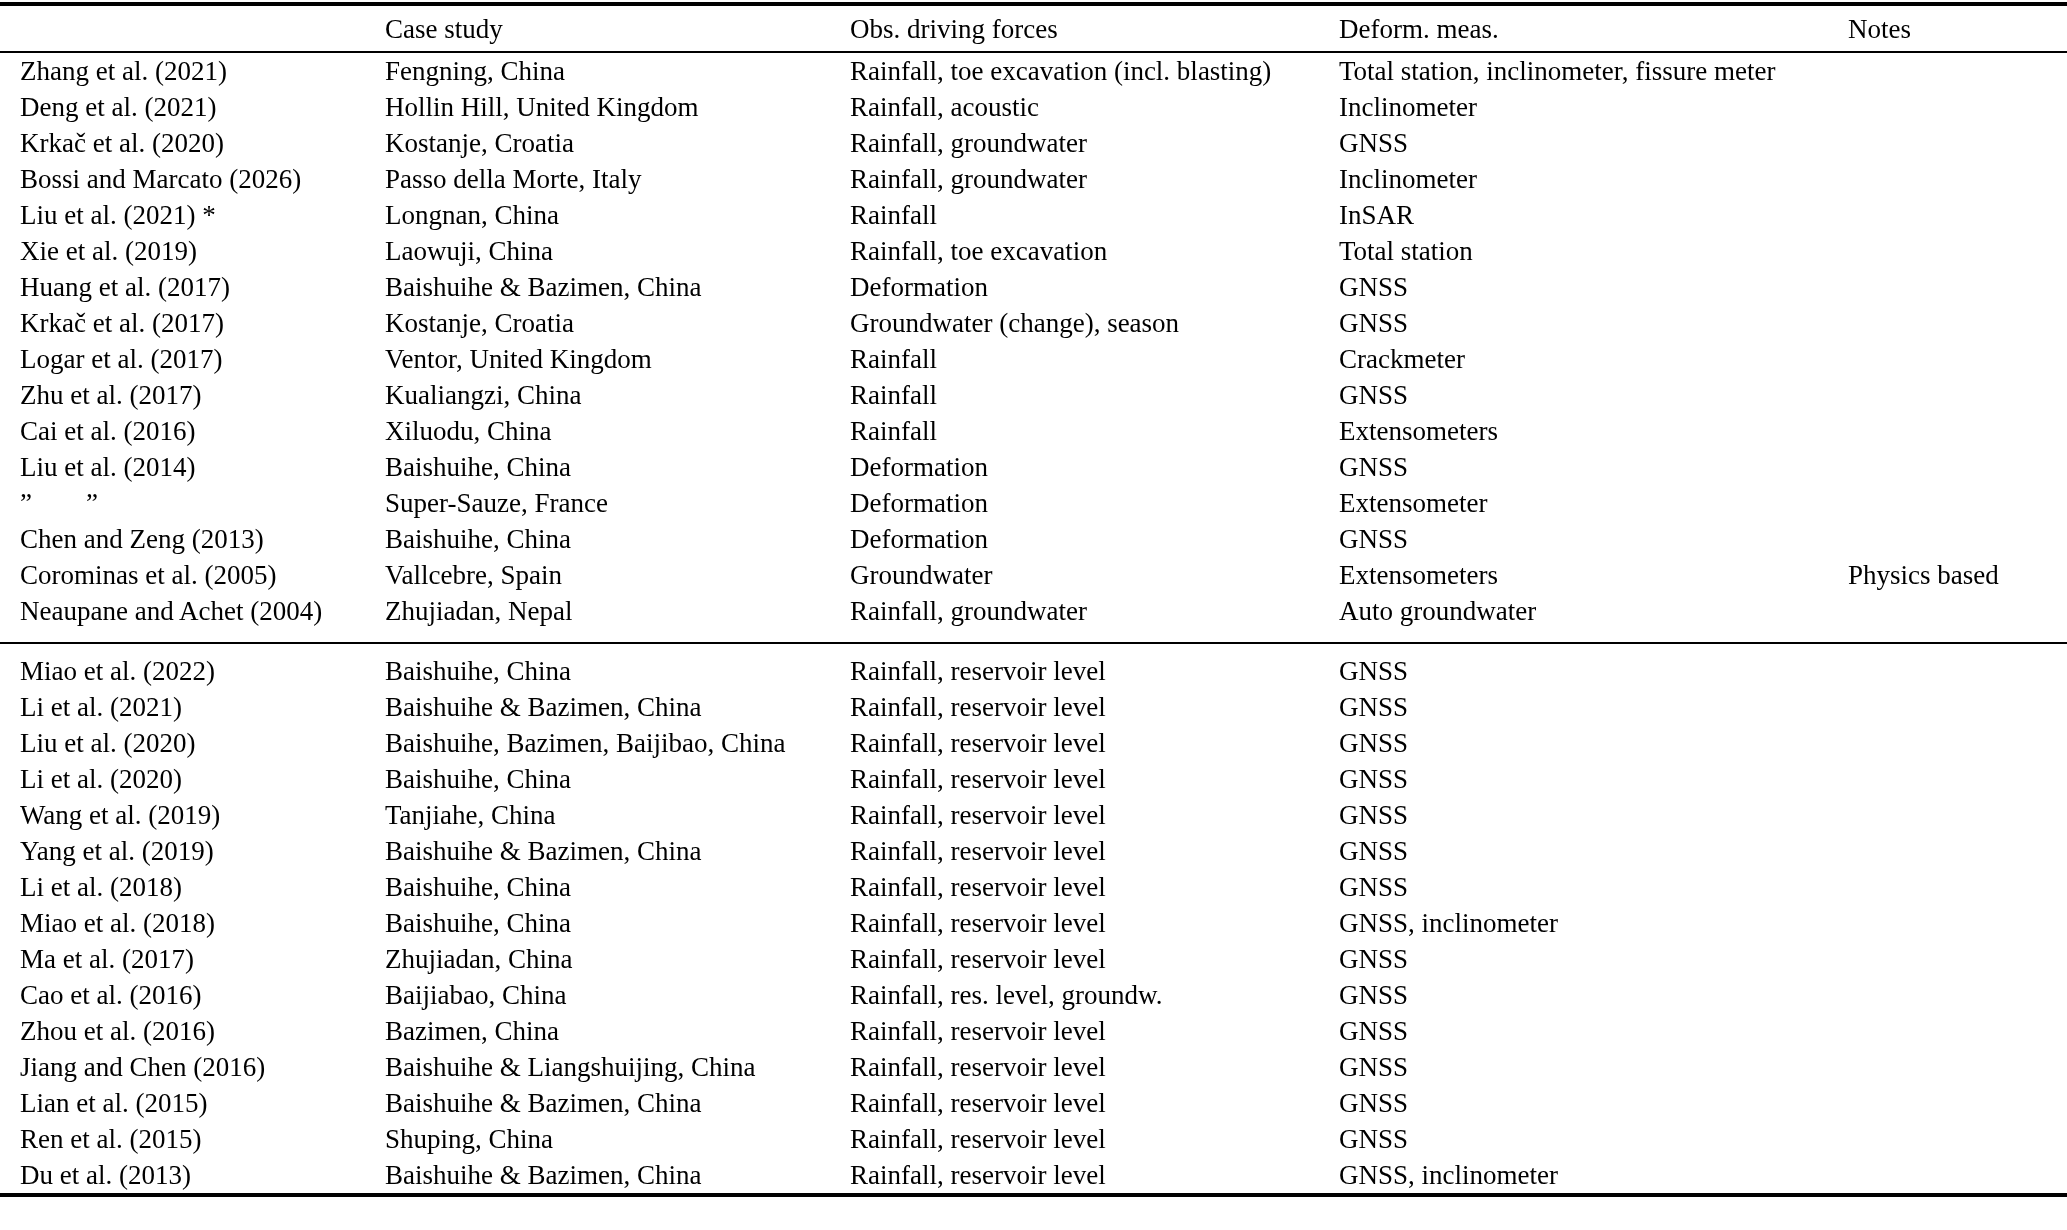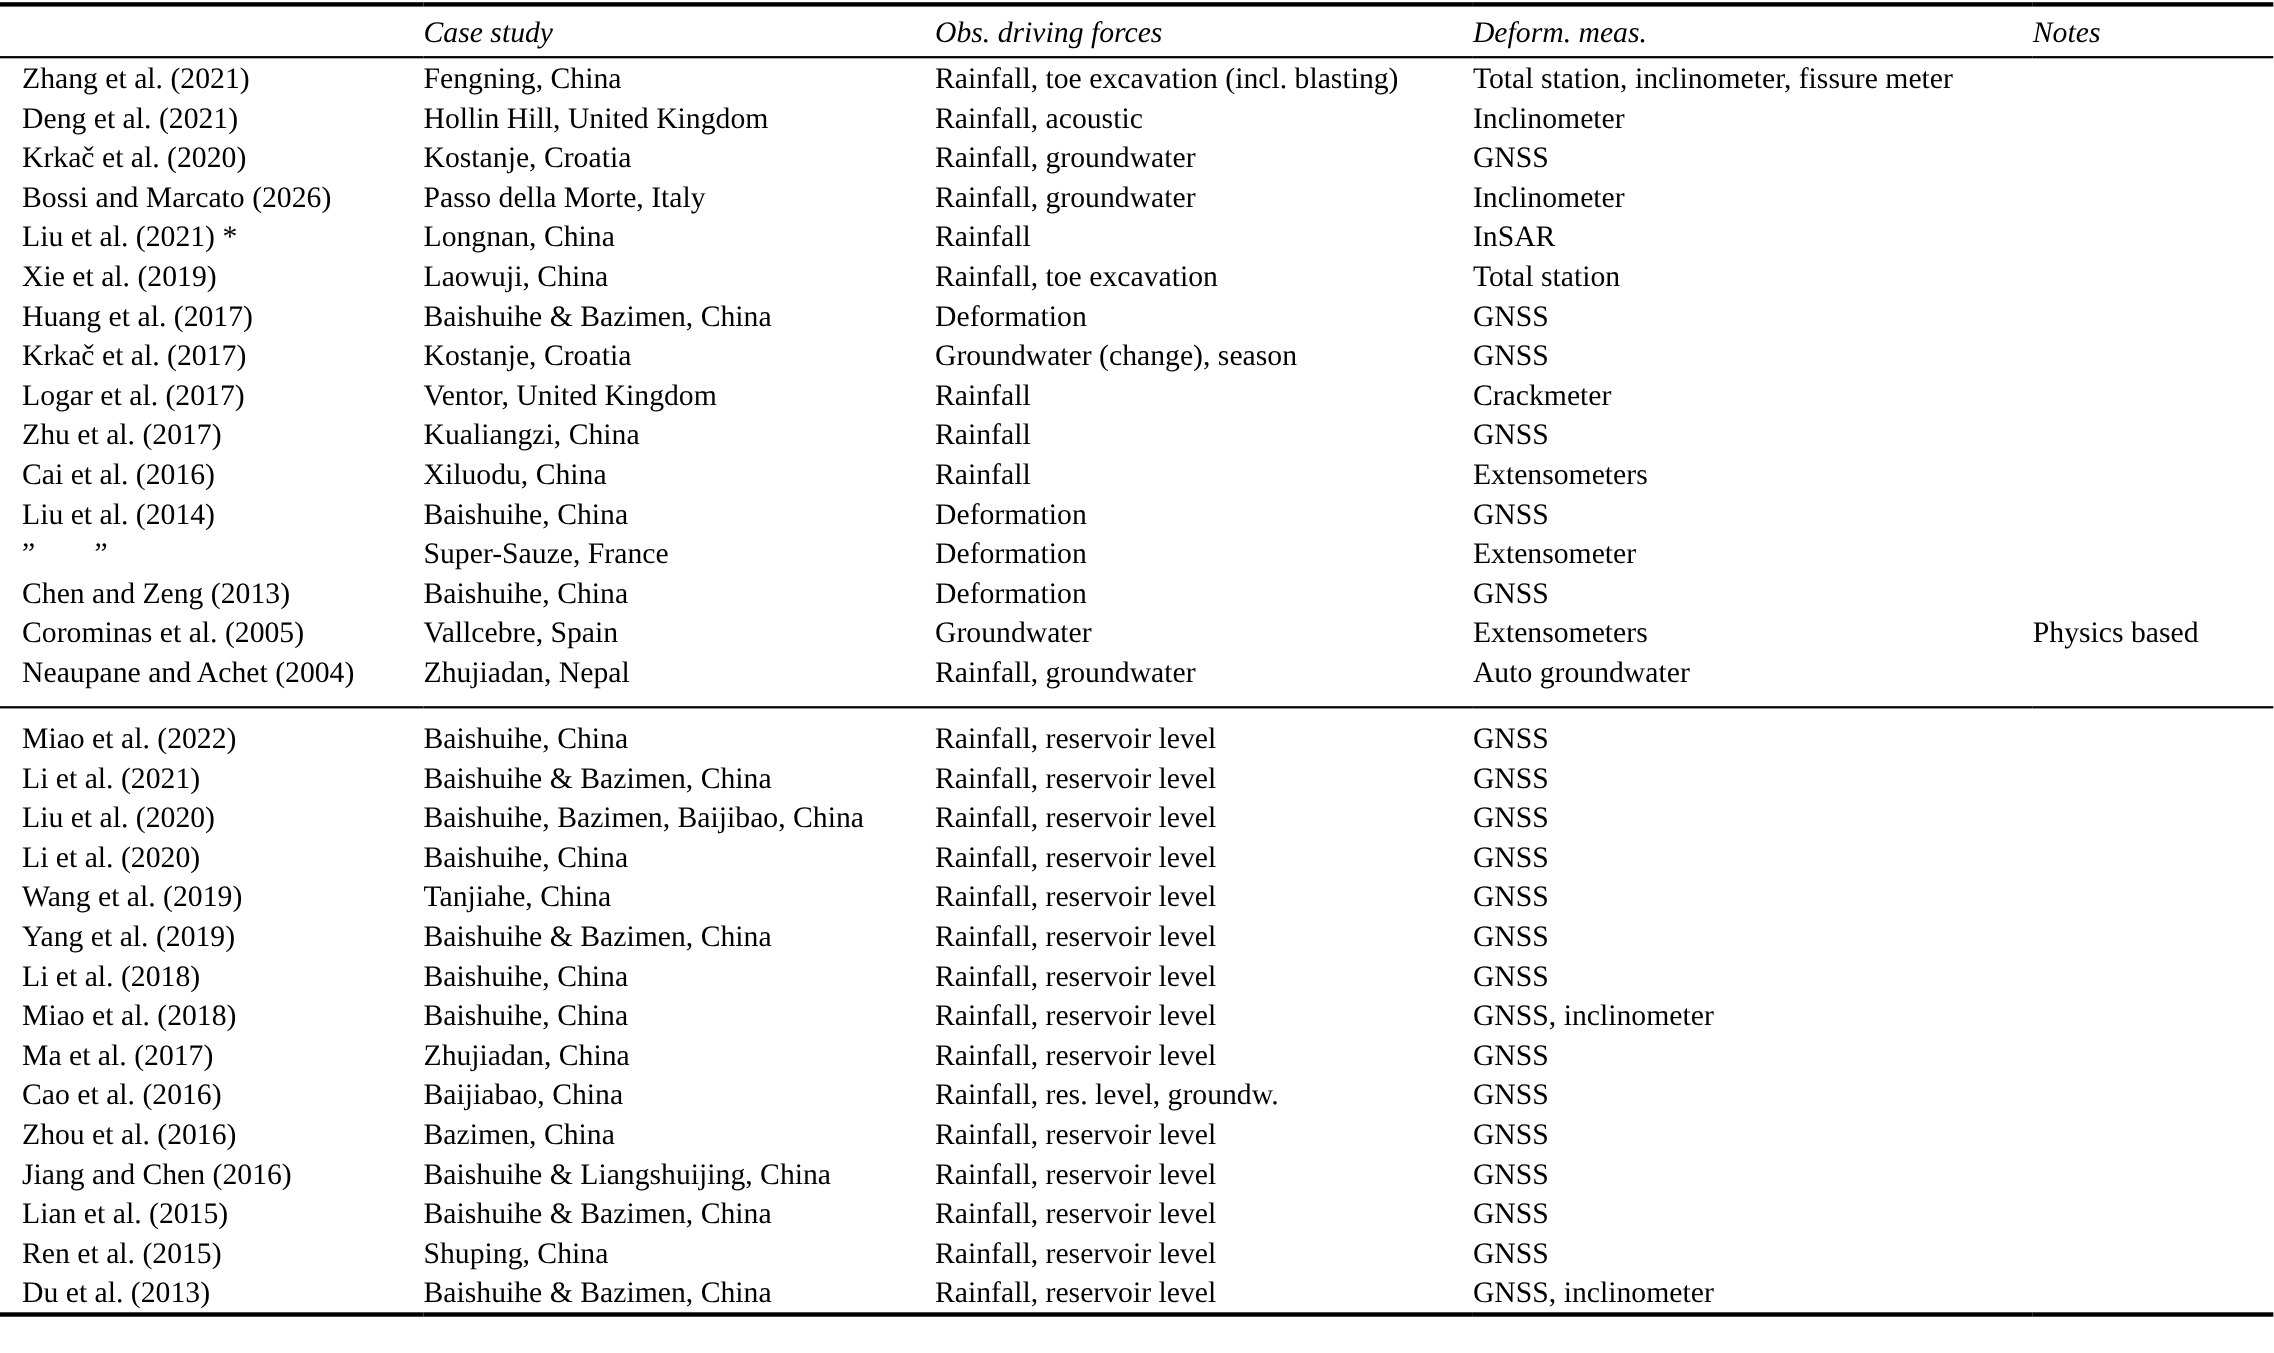--- a/index.html
+++ b/index.html
@@ -32,21 +32,21 @@
     padding: 0;
     vertical-align: middle;
     white-space: pre;
     overflow: visible;
   }
   table.paper-table th:first-child,
   table.paper-table td:first-child {
     padding-left: 20px;
   }
   thead tr { height: 48px; }
-  thead th { border-bottom: 2px solid #000000; font-style: italic; }
+  thead th { border-bottom: 2px solid #000000; }
   tbody[data-section="0"] tr { height: 36px; padding-left: 41px; }
   tbody[data-section="0"] tr:last-child {
     height: 50px;
   }
   tbody[data-section="0"] tr:last-child td {
     vertical-align: top;
     border-bottom: 2px solid #000000;
   }
   tbody[data-section="1"] tr { height: 35px; }
   tbody[data-section="1"] tr:first-child {

